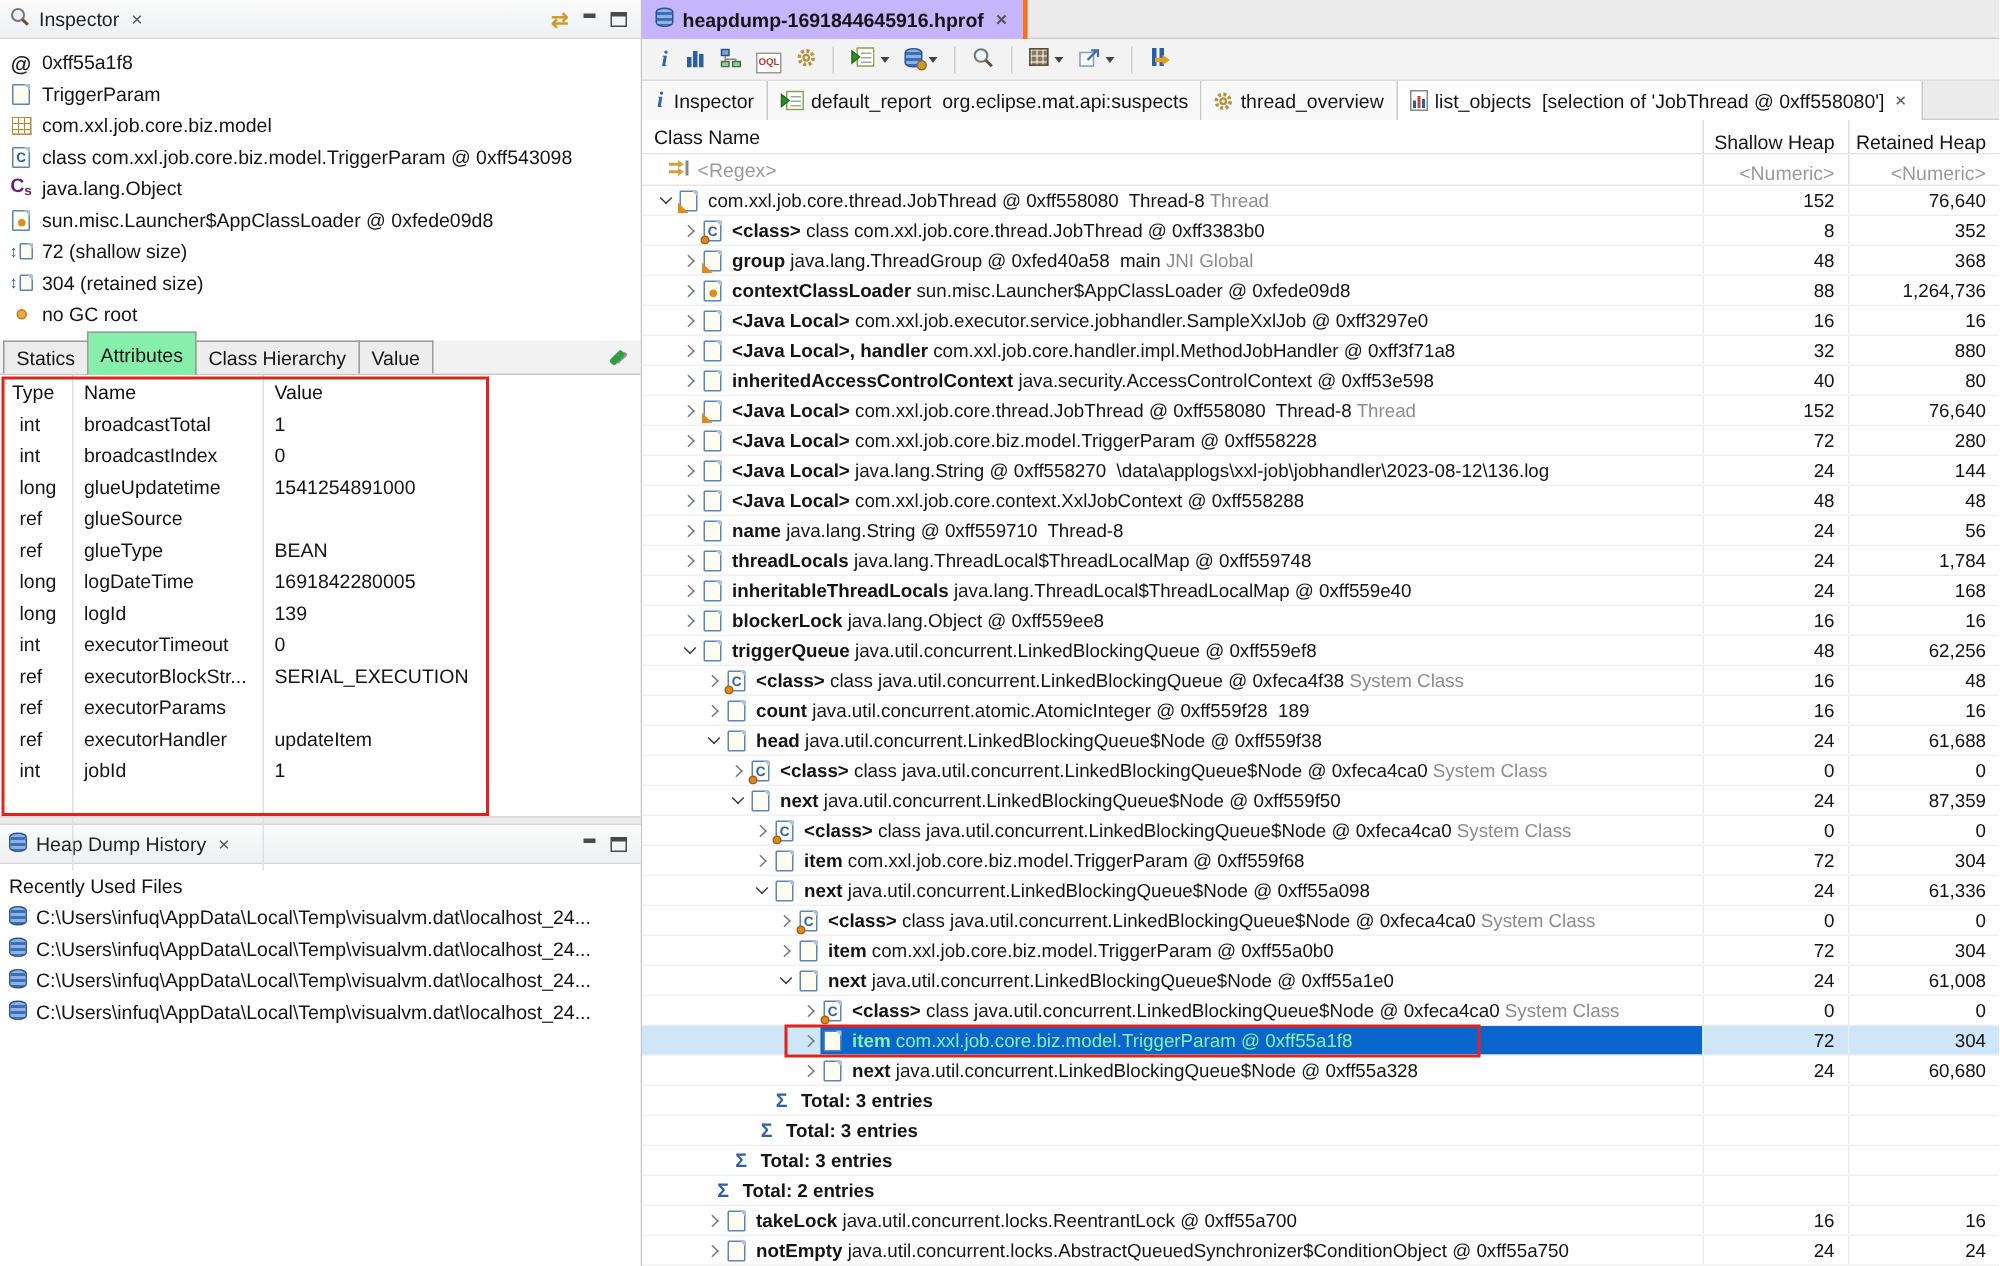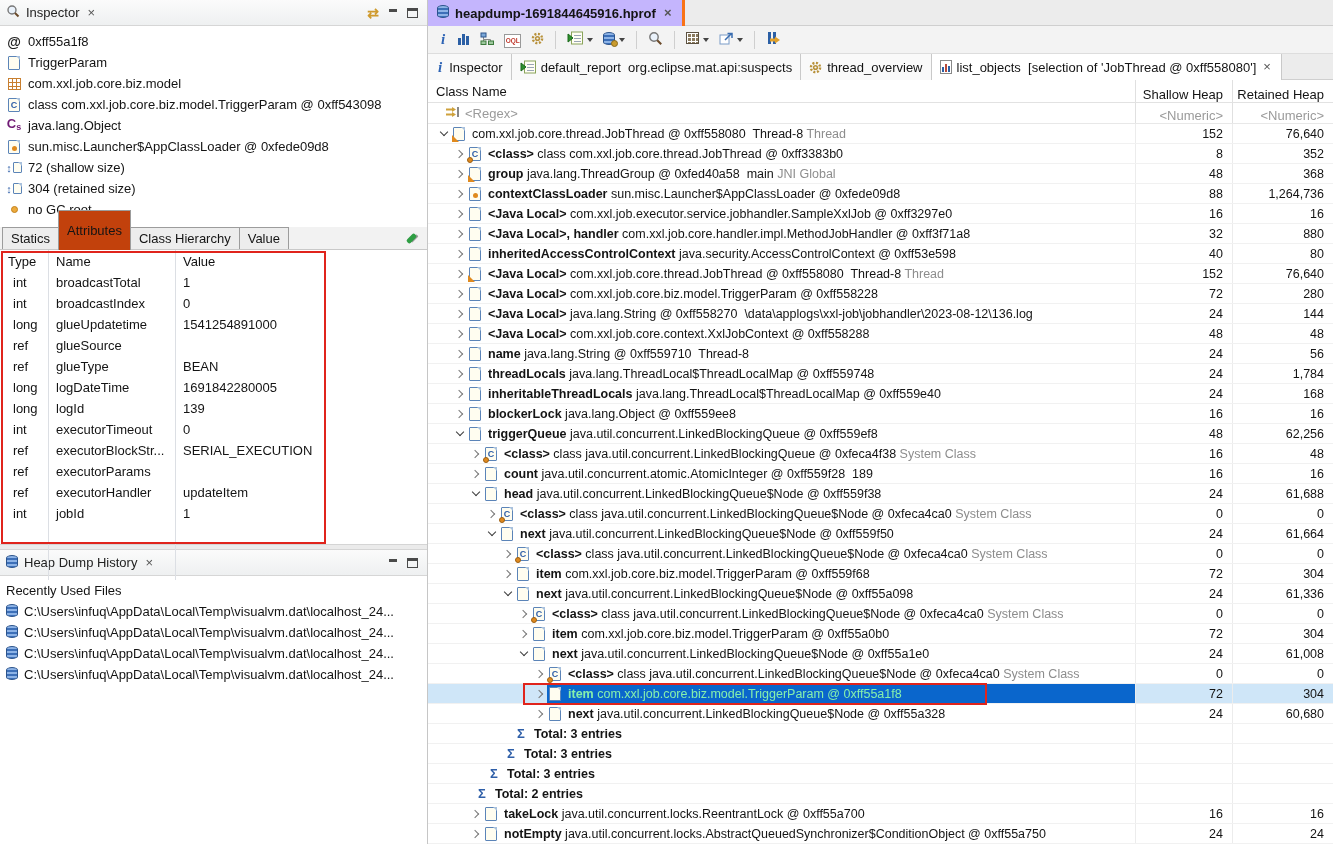--- a/index.html
+++ b/index.html
@@ -21,21 +21,21 @@
   .ic-min{width:10px;height:10px;position:relative;display:inline-block;}
   .ic-min:after{content:"";position:absolute;left:1px;top:1px;width:8px;height:3px;background:#4a4a4a;}
   .ic-max{width:11px;height:10px;border:1px solid #4a4a4a;border-top:3px solid #4a4a4a;display:inline-block;}
 
   .insp-list{height:201px;flex:none;padding-top:5px;background:#fff;}
   .insp-row{height:21px;display:flex;align-items:center;padding-left:5px;gap:5px;white-space:nowrap;}
   .insp-row .ic{width:18px;flex:none;display:flex;justify-content:center;align-items:center;}
 
   .insp-tabs{height:23px;flex:none;display:flex;align-items:flex-end;background:#f2f2f2;padding-left:2px;position:relative;border-bottom:1px solid #c9c9c9;}
   .itab{height:22px;display:flex;align-items:center;padding:0 8px;border:1px solid #9c9c9c;border-bottom:none;background:#ededed;font-size:13px;margin-right:-1px;}
-  .itab.active{background:#c2410c;height:40px;margin-bottom:-1px;z-index:2;}
+  .itab.active{background:#86efac;height:29px;margin-bottom:-1px;z-index:2;}
   .ic-pin{display:inline-block;width:11px;height:5px;background:#2f9e44;border-radius:2px;transform:rotate(-45deg);box-shadow:2px 2px 0 -1px #9a9a9a;margin-left:auto;margin-right:10px;margin-bottom:8px;}
 
   .attr-area{flex:1;position:relative;background:#fff;}
   .attr-table{position:absolute;left:0;top:0;right:0;}
   .attr-hrow,.attr-row{display:grid;grid-template-columns:48px 127px 1fr;height:21px;align-items:center;}
   .attr-hrow{height:22px;}
   .attr-hrow span{padding-left:8px;color:#111;}
   .attr-row span{padding-left:8px;white-space:nowrap;overflow:hidden;}
   .attr-row span.tcol{padding-left:13px;}
   .attr-vline{position:absolute;width:1px;background:#dcdfe4;top:0;z-index:0;}
@@ -782,21 +782,21 @@
       <span class="ind" style="width:56px"></span>
               <span class="chevslot">
        <span class="chev chev-o"></span>
               </span>
       <span class="ic">
                 <span class="i-doc"></span>
               </span>
                 <span class="lbl"><b>next</b> java.util.concurrent.LinkedBlockingQueue$Node @ 0xff559f50</span>
     </div>
     <div class="c-num c-s">24</div>
-    <div class="c-num c-r">61,664</div>
+    <div class="c-num c-r">87,359</div>
 
   </div>
           <div class="trow">
     <div class="c-name">
       <span class="ind" style="width:72px"></span>
               <span class="chevslot">
        <span class="chev chev-c"></span>
               </span>
       <span class="ic">
                 <span class="i-doc i-class">C<span class="cdot"></span></span>

